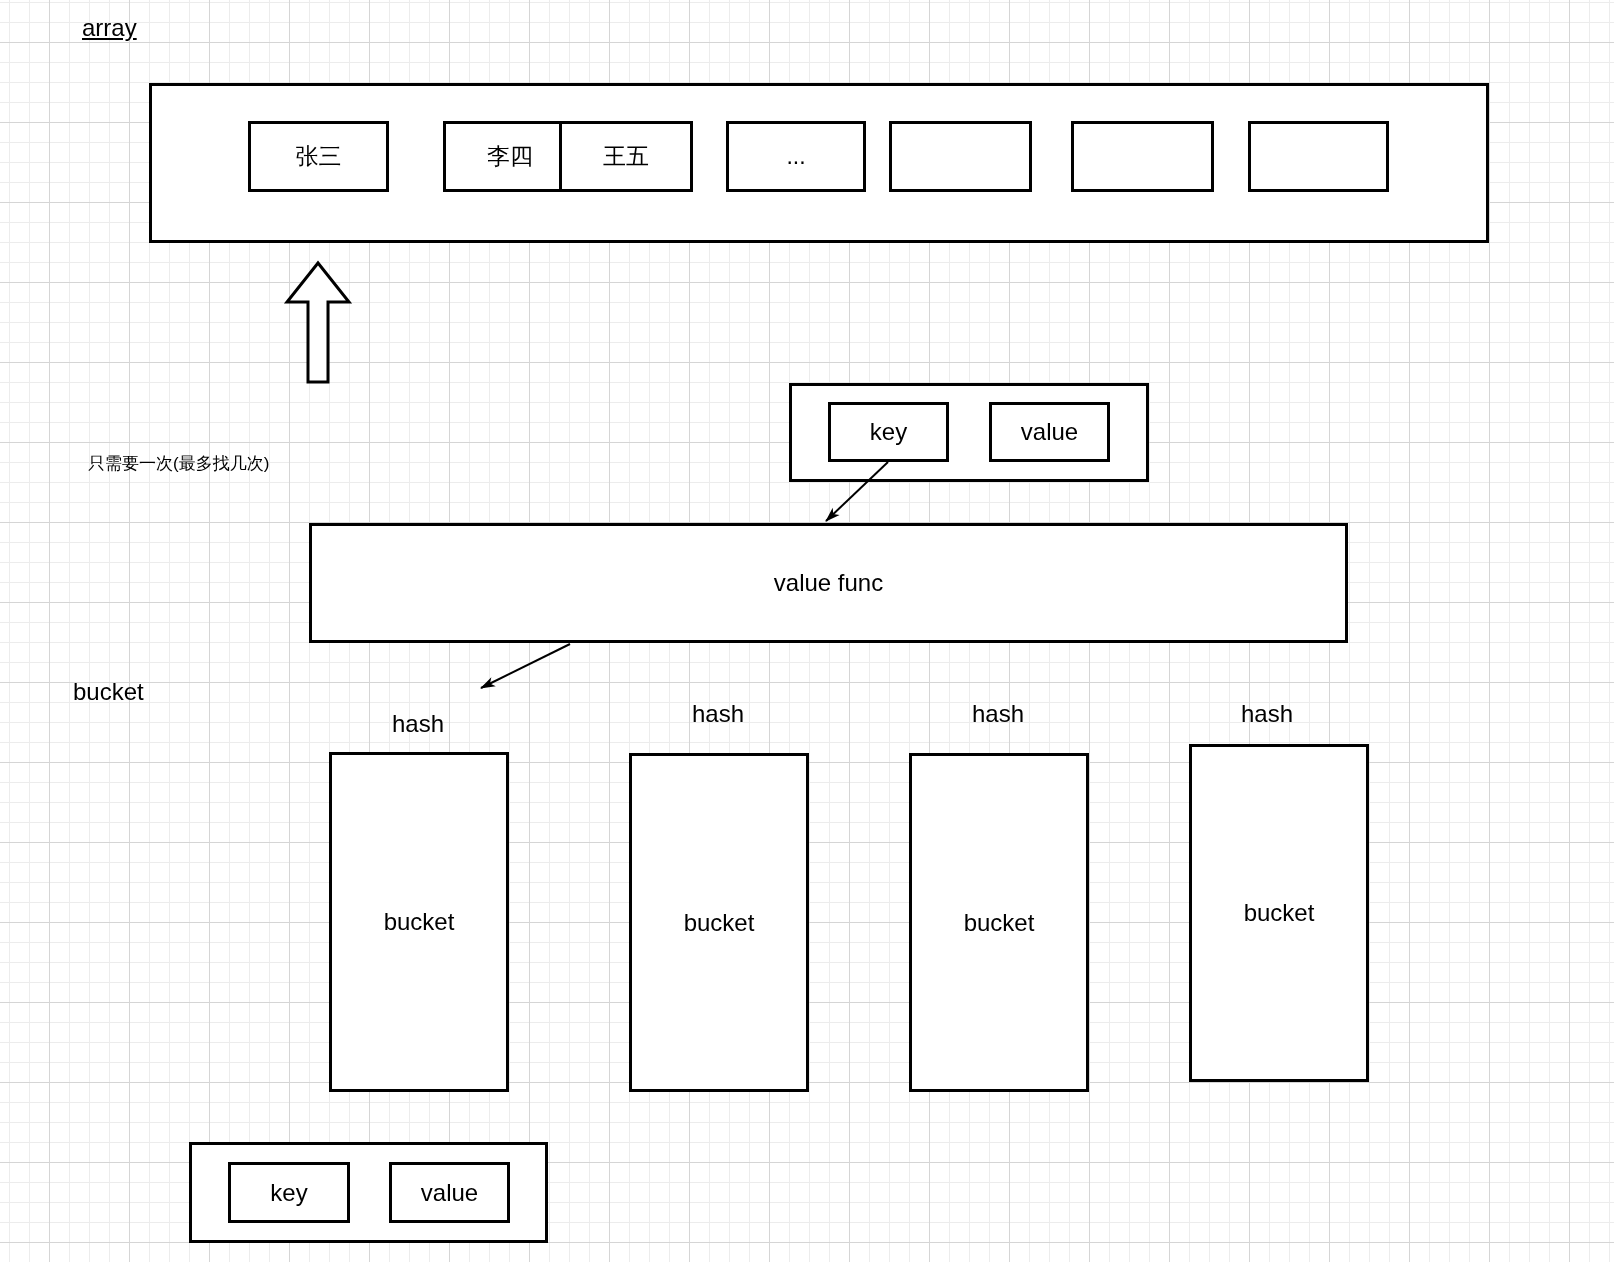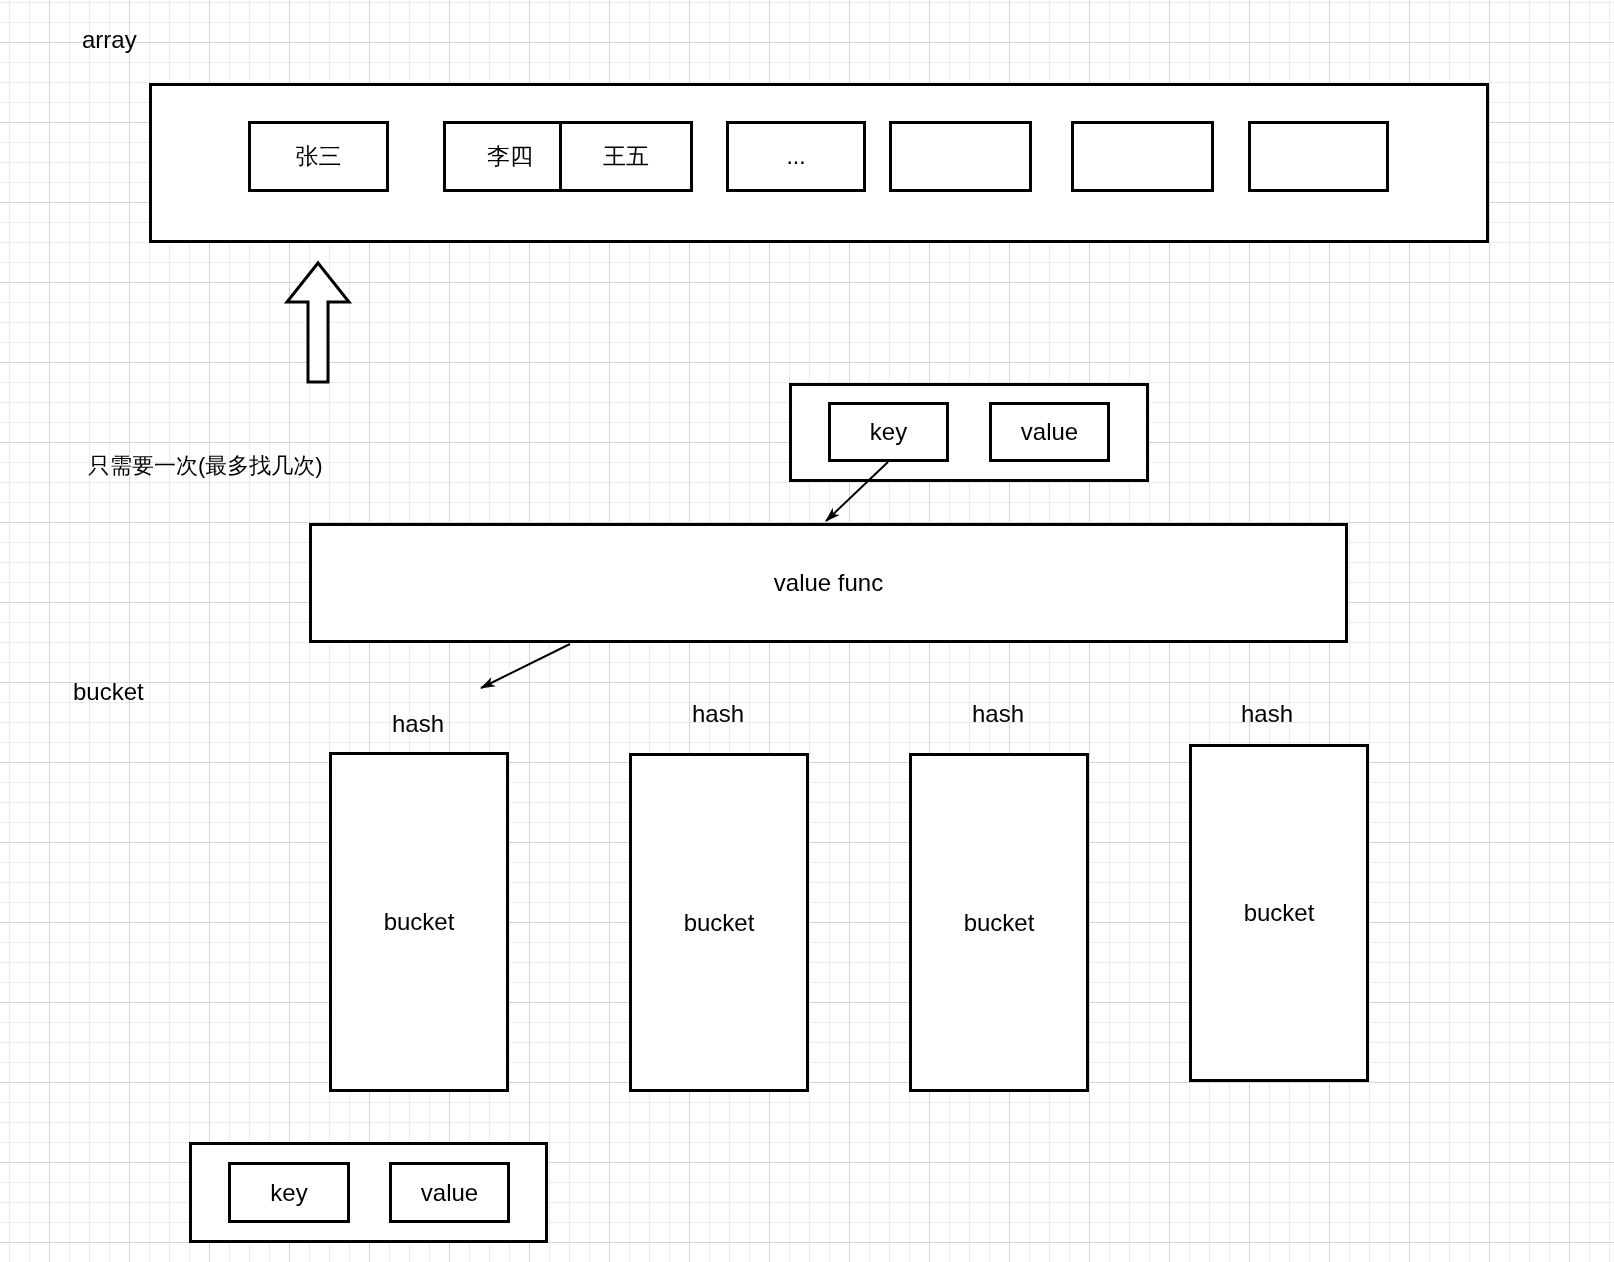--- a/index.html
+++ b/index.html
@@ -29,32 +29,32 @@
     position: absolute;
     box-sizing: border-box;
     background: #ffffff;
     border: 3px solid #000000;
     display: flex;
     align-items: center;
     justify-content: center;
     font-size: 23px;
   }
   
-  .array-label  { left: 82px;  top: 28px; }
+  .array-label  { left: 82px;  top: 16px; text-decoration: underline; }
   .array-box    { left: 149px; top: 83px;  width: 1340px; height: 160px; }
   .cell         { top: 35px; height: 71px; }
   .cell-0 { left: 96px;   width: 141px; }
   .cell-1 { left: 255px;  width: 134px; margin-left: 36px; }
   .cell-2 { left: 407px;  width: 134px; }
   .cell-3 { left: 574px;  width: 140px; }
   .cell-4 { left: 737px;  width: 143px; }
   .cell-5 { left: 919px;  width: 143px; }
   .cell-6 { left: 1096px; width: 141px; }
   
-  .note-label { left: 88px; top: 455px; font-size: 22px; }
+  .note-label { left: 88px; top: 455px; font-size: 17px; }
   
   .kv-top    { left: 789px; top: 383px; width: 360px; height: 99px; }
   .kv-bottom { left: 189px; top: 1142px; width: 359px; height: 101px; }
   .kv-key-top     { left: 36px;  top: 16px; width: 121px; height: 60px; }
   .kv-value-top   { left: 197px; top: 16px; width: 121px; height: 60px; }
   .kv-key-bot     { left: 36px;  top: 17px; width: 122px; height: 61px; }
   .kv-value-bot   { left: 197px; top: 17px; width: 121px; height: 61px; }
   .kv-inner { font-size: 24px; }
   
   .hash-func-box { left: 309px; top: 523px; width: 1039px; height: 120px; font-size: 24px; }

